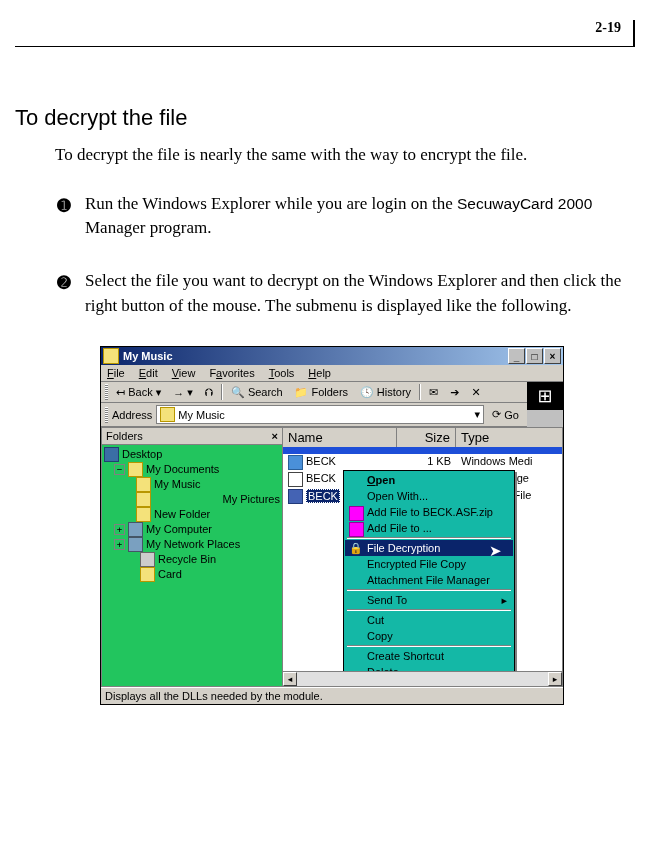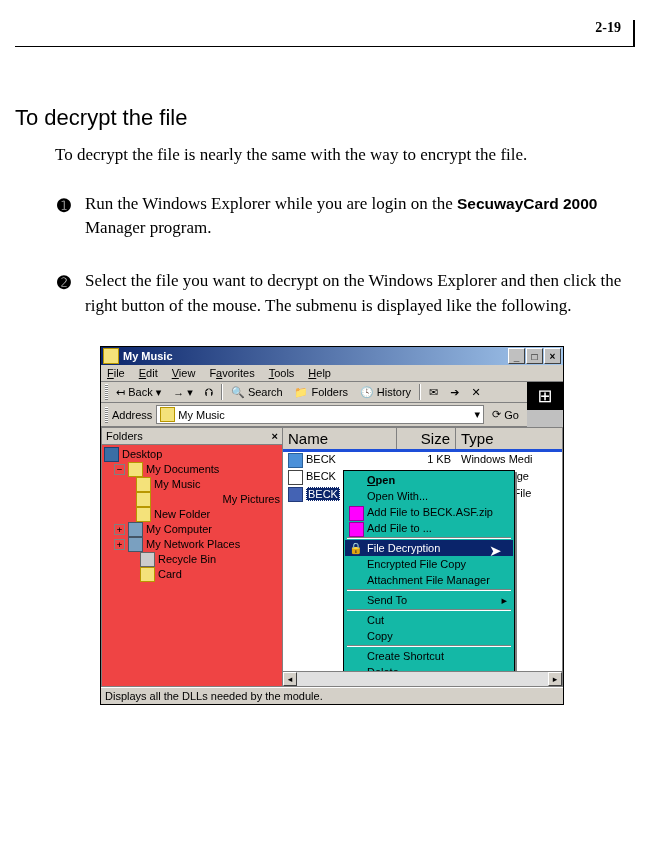--- a/index.html
+++ b/index.html
@@ -45,21 +45,21 @@
   .bmark {
     font-family: Arial, sans-serif;
     font-size: 16px;
     font-weight: bold;
     color: #000;
     min-width: 18px;
     text-align: center;
     position: relative;
     top: 2px;
   }
-  .bold { font-weight: bold; font-family: Arial, sans-serif; font-size: 15.5px; }
+  .bold { font-weight: normal; font-family: Arial, sans-serif; font-size: 15.5px; }
 
   
   .shot {
     margin-left: 85px;
     width: 462px;
     font-family: Tahoma, "MS Sans Serif", Arial, sans-serif;
     font-size: 11px;
     color: #000;
     background: #c0c0c0;
     border: 1px solid #000;
@@ -114,35 +114,35 @@
     width: 180px; background:#fff; border:1px solid #808080;
     display:flex; flex-direction:column;
   }
   .pane-header {
     display:flex; justify-content:space-between; align-items:center;
     background:#d4d0c8; padding:2px 4px;
     font-size:11px; border-bottom:1px solid #808080;
   }
   .pane-header .x { font-weight:bold; }
   .tree {
-    background:#ef4444; flex:1; padding:2px 2px;
+    background:#22c55e; flex:1; padding:2px 2px;
     font-size:11px; line-height:15px;
     white-space:nowrap; overflow:hidden;
   }
   .tree-item { display:flex; align-items:center; gap:3px; }
   .i-pm {
     width:9px; height:9px; border:1px solid #808080; display:inline-flex;
     align-items:center; justify-content:center; font-size:9px; line-height:7px; font-family:monospace;
   }
   .i-spacer { display:inline-block; width:11px; }
   .file-pane {
     flex:1; background:#fff; border:1px solid #808080; border-left:none;
     position:relative; overflow:hidden;
   }
-  .listhdr { display:flex; background:#d4d0c8; font-size:15px; border-bottom:3px solid #1d4ed8; }
+  .listhdr { display:flex; background:#d4d0c8; font-size:13px; border-bottom:7px solid #1d4ed8; }
   .hcell { padding:2px 5px; border-right:1px solid #808080; }
   .hcell.name { flex:1; text-align:left; }
   .hcell.size { width:48px; text-align:right; }
   .hcell.type { width:96px; text-align:left; border-right:none; }
   .list-rows { font-size:11px; }
   .lrow { display:flex; padding:1px 0; }
   .lcell.name { flex:1; padding:0 5px; display:flex; align-items:flex-start; gap:3px; }
   .lcell.size { width:48px; text-align:right; padding:0 5px; }
   .lcell.type { width:96px; padding:0 5px; }
   .lrow.sel .lcell.name span.fname { background:#0a246a; color:#fff; border:1px dotted #fff; padding:0 1px; }

